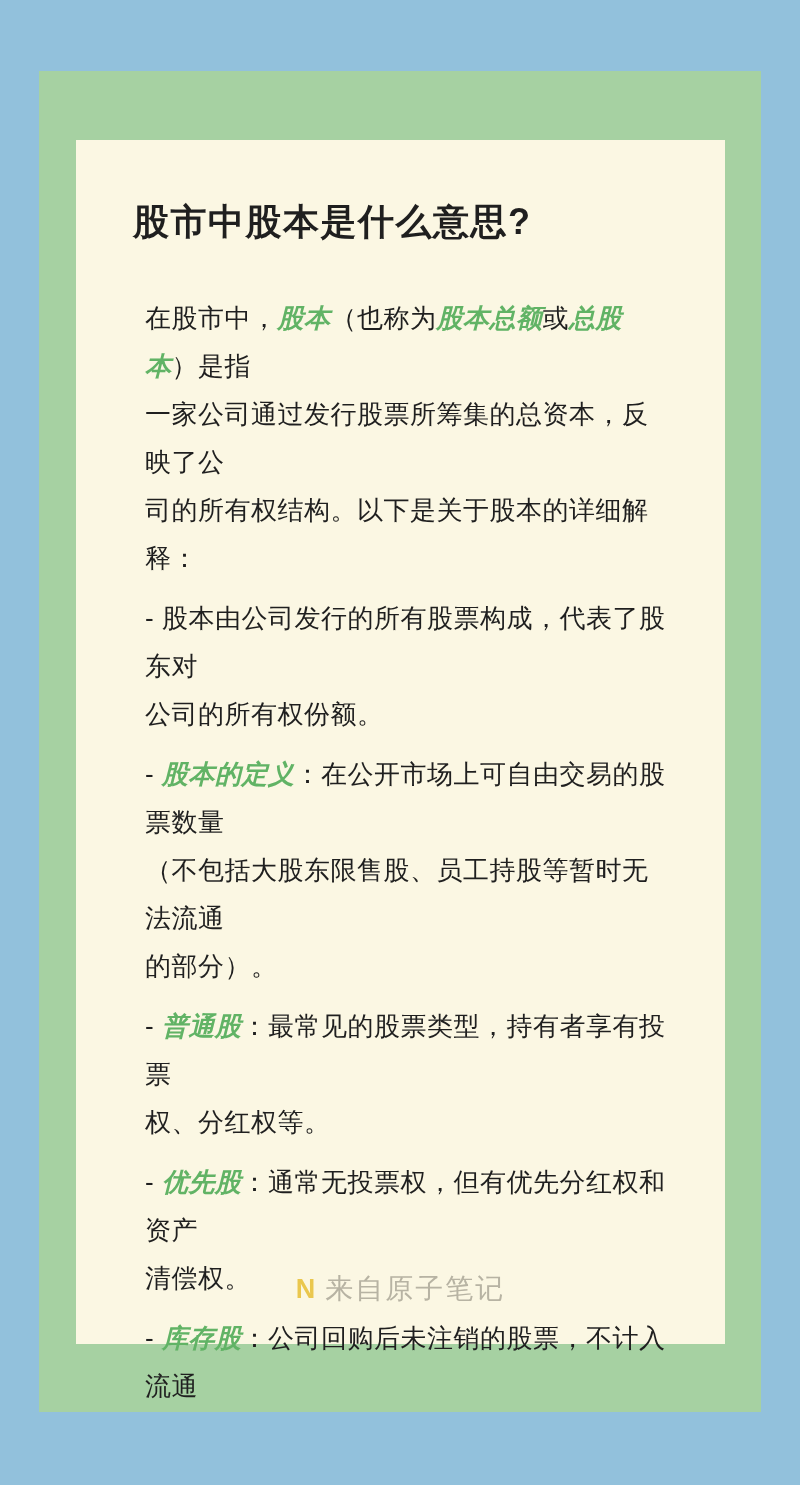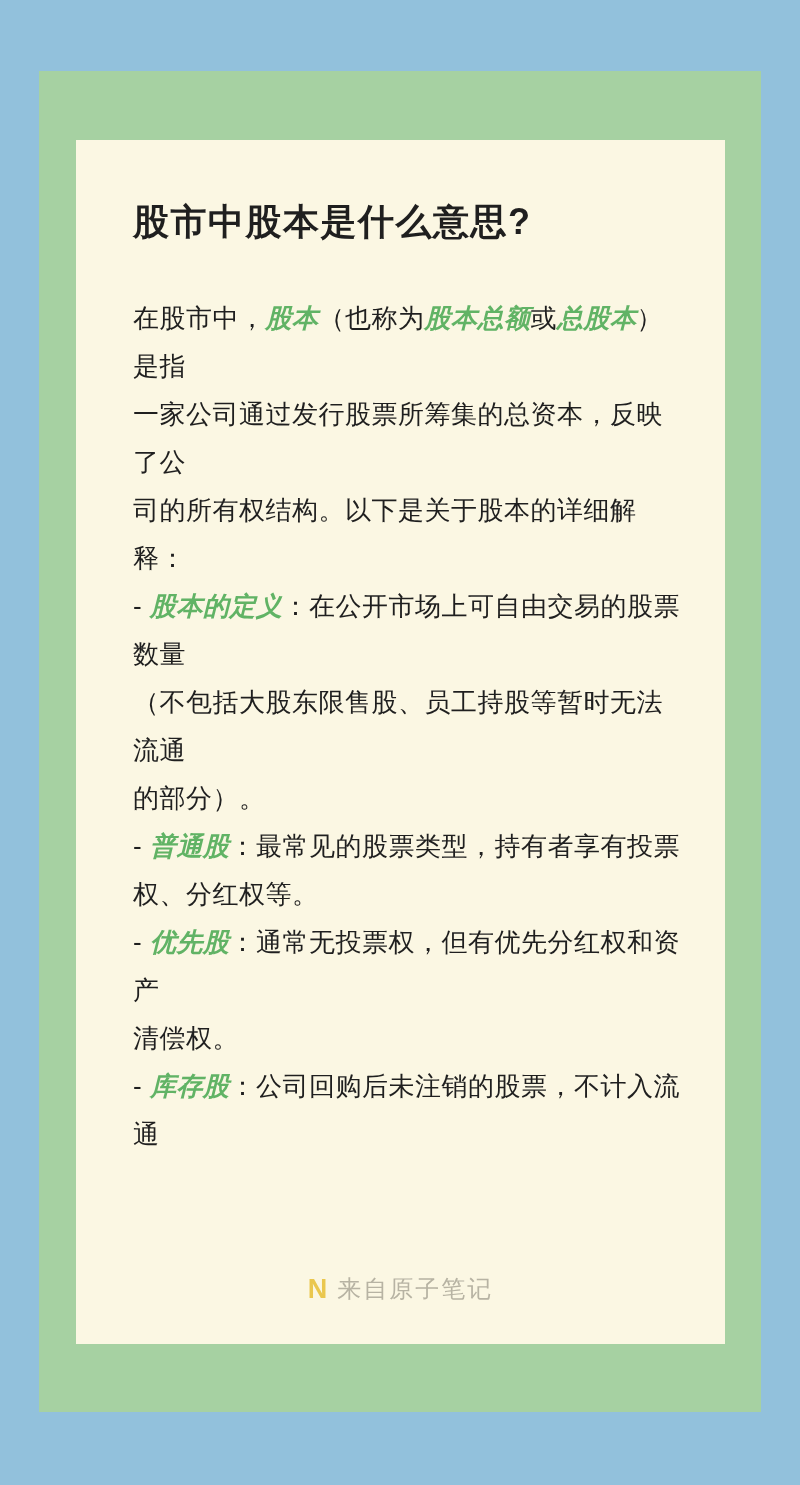--- a/index.html
+++ b/index.html
@@ -28,52 +28,53 @@
     background:var(--card);
     box-sizing:border-box;
     padding:56px 40px 0 57px;
   }
   .title{
     font-size:36px;line-height:52px;font-weight:700;
     color:var(--text);letter-spacing:1.5px;
     margin:0 0 46px 0;
   }
   .para,.heading{
-    font-size:26px;line-height:48px;margin:0;
+    font-size:26px;line-height:48px;margin:12px;
     color:var(--text);font-weight:500;letter-spacing:0.5px;
   }
   .heading{
     color:var(--heading);font-style:italic;font-weight:700;
   }
   .term{
     color:var(--term);font-style:italic;font-weight:600;
   }
   .footer{
     position:absolute;left:0;right:0;bottom:40px;
     text-align:center;height:32px;line-height:32px;
   }
   .logo{
     display:inline-block;
     color:var(--logo);
     font-size:27px;font-weight:800;
     margin-right:10px;vertical-align:middle;
   }
   .footer-text{
-    color:var(--footer);font-size:24px;letter-spacing:2px;
+    color:var(--footer);font-size:28px;letter-spacing:2px;
     vertical-align:middle;
   }
 </style>
 </head>
 <body>
 
 <div class="frame">
   <div class="card">
     <h1 class="title">股市中股本是什么意思?</h1>
     <div>
         <p class="para"><span>在股市中，</span><span class="term">股本</span><span>（也称为</span><span class="term">股本总额</span><span>或</span><span class="term">总股本</span><span>）是指</span><br><span>一家公司通过发行股票所筹集的总资本，反映了公</span><br><span>司的所有权结构。以下是关于股本的详细解释：</span></p>
+        <p class="para"><span>- 股本由公司发行的所有股票构成，代表了股东对</span><br><span>公司的所有权份额。</span></p>
         <p class="para"><span>- </span><span class="term">股本的定义</span><span>：在公开市场上可自由交易的股票数量</span><br><span>（不包括大股东限售股、员工持股等暂时无法流通</span><br><span>的部分）。</span></p>
         <p class="para"><span>- </span><span class="term">普通股</span><span>：最常见的股票类型，持有者享有投票</span><br><span>权、分红权等。</span></p>
         <p class="para"><span>- </span><span class="term">优先股</span><span>：通常无投票权，但有优先分红权和资产</span><br><span>清偿权。</span></p>
         <p class="para"><span>- </span><span class="term">库存股</span><span>：公司回购后未注销的股票，不计入流通</span><br></p>
       </div>
     <div class="footer">
       <span class="logo">N</span><span class="footer-text">来自原子笔记</span>
     </div>
   </div>
 </div>

